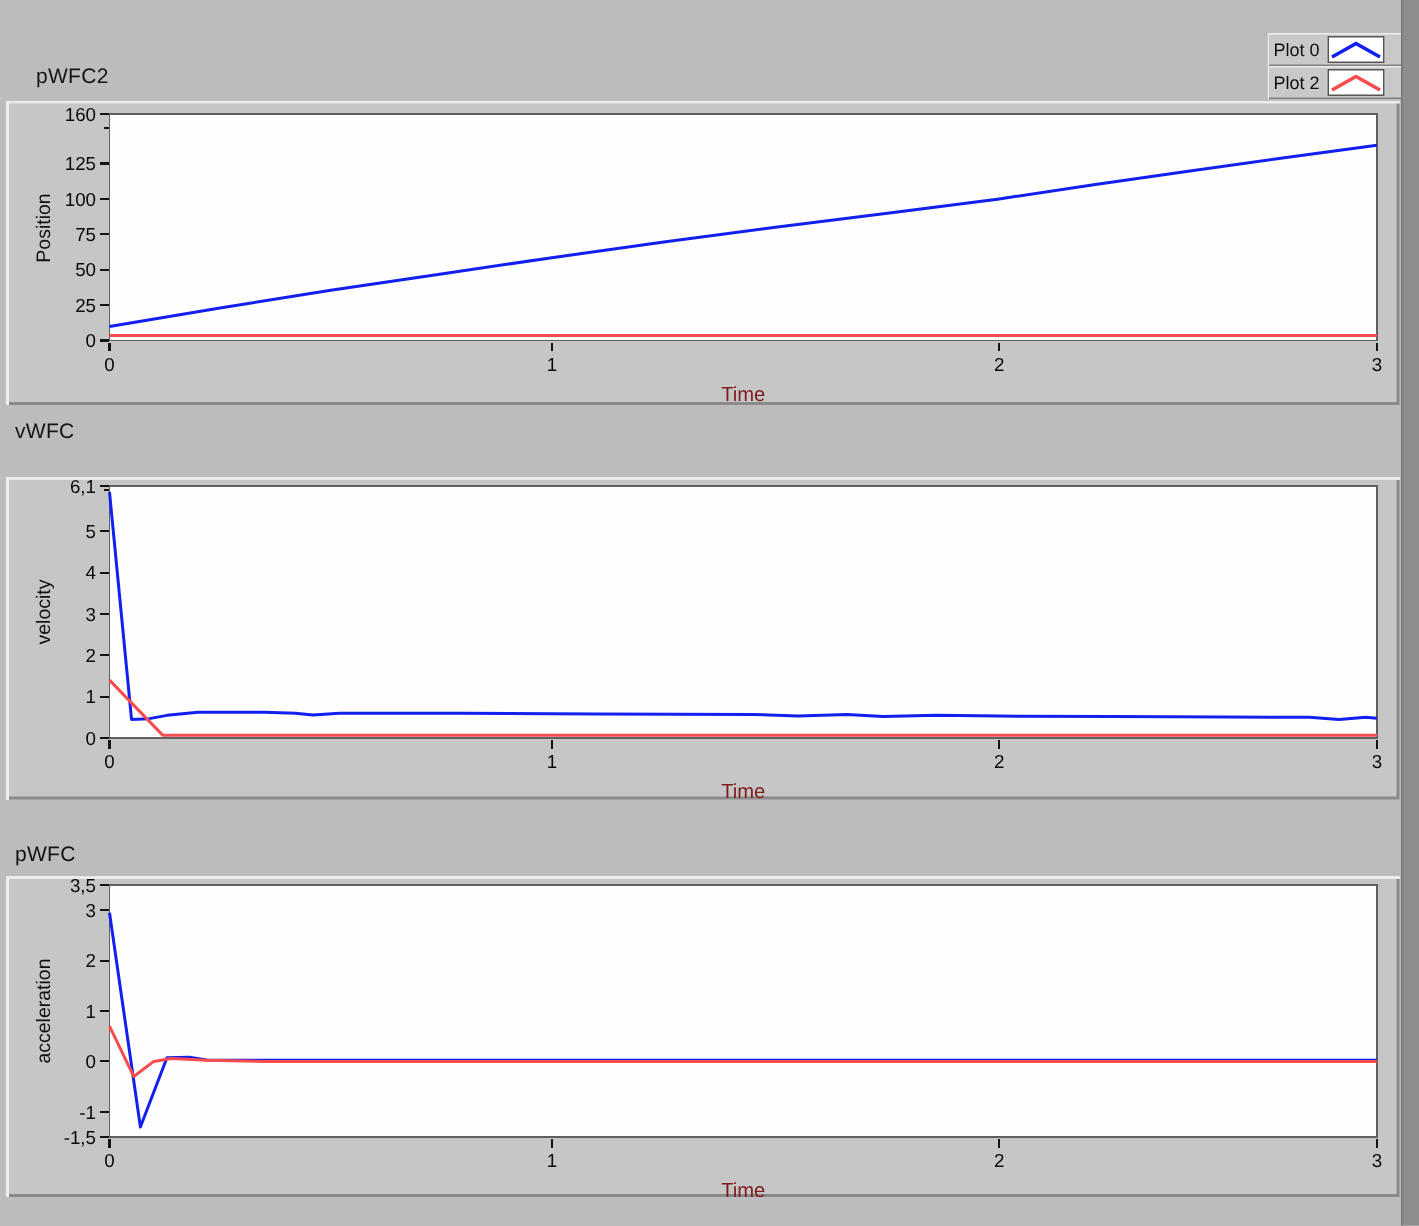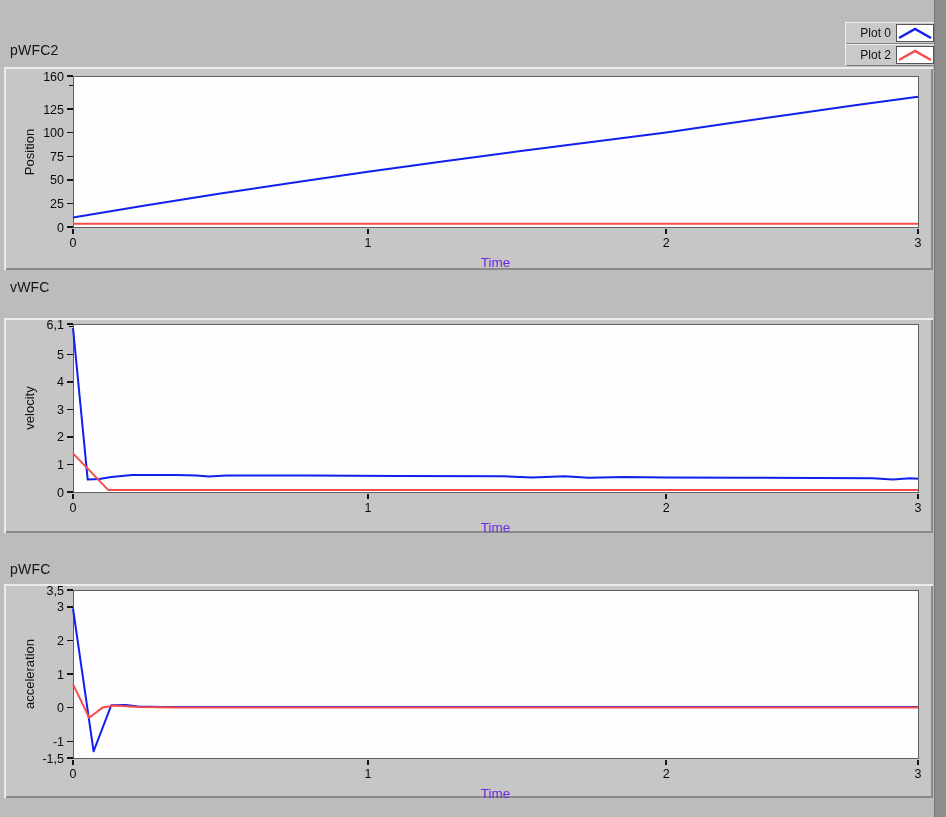--- a/index.html
+++ b/index.html
@@ -19,34 +19,34 @@
   .chart-panel{
     position:absolute;left:4px;width:929px;background:#c6c6c6;
     box-shadow:inset 2px 2px 0 #ececec, inset -2px -2px 0 #8a8a8a;
   }
   .chart-canvas{position:absolute;left:0;top:0;}
   .ylabel{
     position:absolute;font-size:13px;color:#111;white-space:nowrap;
     transform:translate(-50%,-50%) rotate(-90deg);
   }
   .xlabel{
-    position:absolute;font-size:13.5px;color:#6d28d9;white-space:nowrap;
+    position:absolute;font-size:13.5px;color:#7f1d1d;white-space:nowrap;
     transform:translateX(-50%);
   }
   svg text{
     font-family:"Liberation Sans","DejaVu Sans",sans-serif;
     font-size:12.5px;fill:#0a0a0a;
   }
   .legend{
     position:absolute;left:845px;top:22px;width:91px;
     display:flex;flex-direction:column;gap:0;
   }
   .legend-row{
     height:22px;background:#c9c9c9;display:flex;align-items:center;
-    justify-content:flex-end;gap:5px;padding:0 2px 0 4px;
+    gap:5px;padding:0 2px 0 4px;
     box-shadow:inset 1px 1px 0 #efefef, inset -1px -1px 0 #808080;
   }
   .legend-label{font-size:12px;color:#111;}
   .legend-sample{
     width:38px;height:18px;background:#fff;border:1px solid #555;
     box-sizing:border-box;display:block;
   }
   .legend-sample svg{display:block;}
 </style>
 </head>
@@ -64,21 +64,21 @@
   <div class="legend-row">
     <span class="legend-label">Plot 2</span>
     <span class="legend-sample">
       <svg width="36" height="16" viewBox="0 0 36 16">
           <polyline class="sample-line" points="2,13 18,4 34,13" fill="none" stroke-width="2.4" stroke="#f84b4b"></polyline>
         </svg>
     </span>
   </div>
 </div>
 
-<div class="chart-title" style="left:10px;top:42px">pWFC2</div>
+<div class="chart-title" style="left:24px;top:42px">pWFC2</div>
 <div class="chart-panel" style="top:67px;height:203px">
   <svg class="chart-canvas" width="929" height="203">
       <rect x="69" y="9" width="845" height="151" fill="#fefefe" stroke="#5f5f5f" stroke-width="1" shape-rendering="crispEdges"></rect>
       <g>
         <line x1="62.5" y1="160" x2="68.5" y2="160" stroke="#141414" stroke-width="1.4" shape-rendering="crispEdges"></line>
         <text x="60" y="164.5" text-anchor="end">0</text>
         <line x1="62.5" y1="136.40625" x2="68.5" y2="136.40625" stroke="#141414" stroke-width="1.4" shape-rendering="crispEdges"></line>
         <text x="60" y="140.90625" text-anchor="end">25</text>
         <line x1="62.5" y1="112.8125" x2="68.5" y2="112.8125" stroke="#141414" stroke-width="1.4" shape-rendering="crispEdges"></line>
         <text x="60" y="117.3125" text-anchor="end">50</text>

